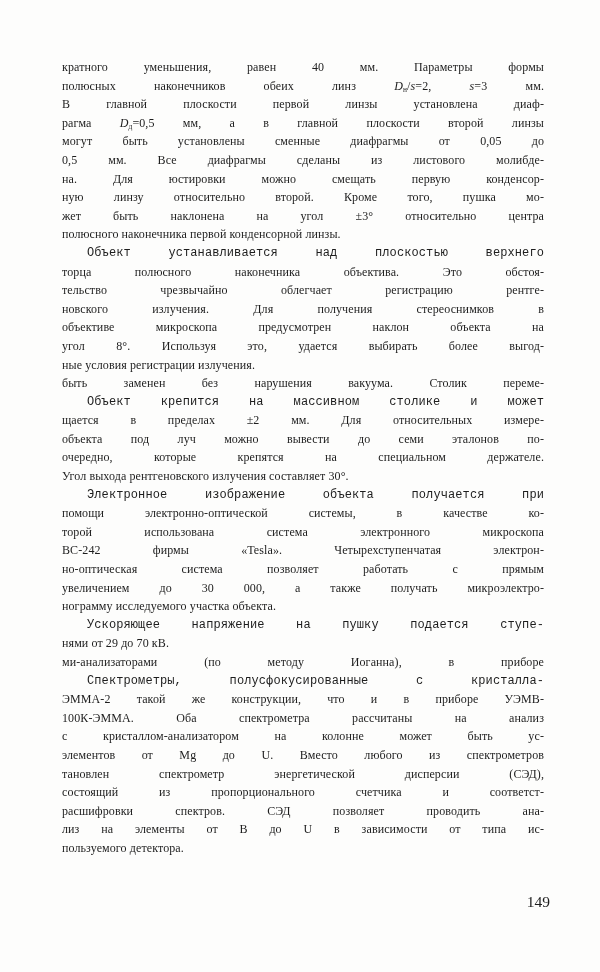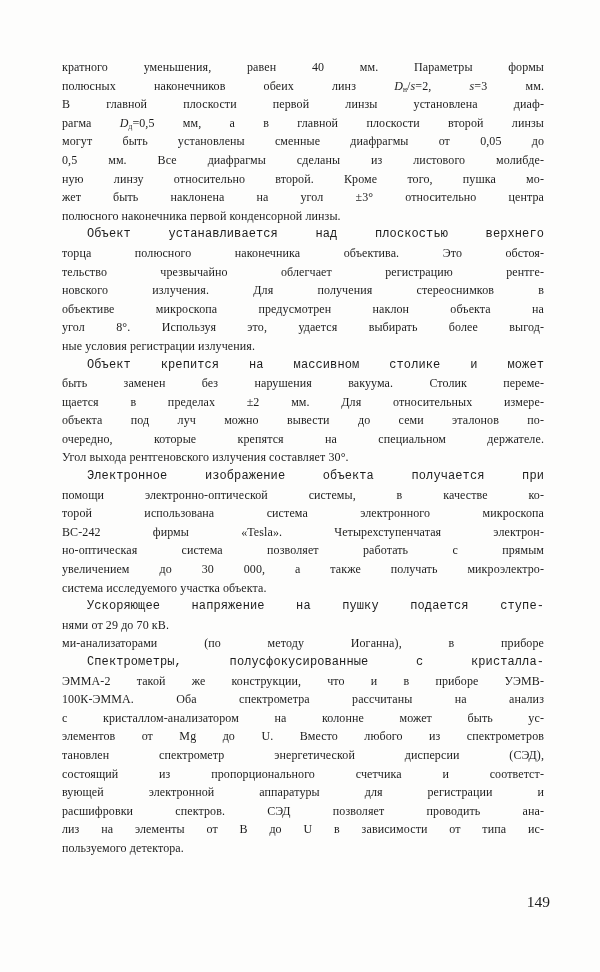--- a/index.html
+++ b/index.html
@@ -42,63 +42,63 @@
 
 <div class="page">
   <div class="text-block">
       <div class="paragraph">
         <div class="line">кратного уменьшения, равен 40 мм. Параметры формы</div>
         <div class="line">полюсных наконечников обеих линз <i>D</i><sub>н</sub>/<i>s</i>=2, <i>s</i>=3 мм.</div>
         <div class="line">В главной плоскости первой линзы установлена диаф-</div>
         <div class="line">рагма <i>D</i><sub>д</sub>=0,5 мм, а в главной плоскости второй линзы</div>
         <div class="line">могут быть установлены сменные диафрагмы от 0,05 до</div>
         <div class="line">0,5 мм. Все диафрагмы сделаны из листового молибде-</div>
+        <div class="line">на. Для юстировки можно смещать первую конденсор-</div>
         <div class="line">ную линзу относительно второй. Кроме того, пушка мо-</div>
         <div class="line">жет быть наклонена на угол ±3° относительно центра</div>
         <div class="line last">полюсного наконечника первой конденсорной линзы.</div>
       </div>
       <div class="paragraph">
         <div class="line first">Объект устанавливается над плоскостью верхнего</div>
         <div class="line">торца полюсного наконечника объектива. Это обстоя-</div>
         <div class="line">тельство чрезвычайно облегчает регистрацию рентге-</div>
         <div class="line">новского излучения. Для получения стереоснимков в</div>
         <div class="line">объективе микроскопа предусмотрен наклон объекта на</div>
         <div class="line">угол 8°. Используя это, удается выбирать более выгод-</div>
         <div class="line last">ные условия регистрации излучения.</div>
       </div>
       <div class="paragraph">
+        <div class="line">быть заменен без нарушения вакуума. Столик переме-</div>
         <div class="line first">Объект крепится на массивном столике и может</div>
-        <div class="line">быть заменен без нарушения вакуума. Столик переме-</div>
         <div class="line">щается в пределах ±2 мм. Для относительных измере-</div>
         <div class="line">объекта под луч можно вывести до семи эталонов по-</div>
         <div class="line">очередно, которые крепятся на специальном держателе.</div>
         <div class="line last">Угол выхода рентгеновского излучения составляет 30°.</div>
       </div>
       <div class="paragraph">
         <div class="line first">Электронное изображение объекта получается при</div>
         <div class="line">помощи электронно-оптической системы, в качестве ко-</div>
         <div class="line">торой использована система электронного микроскопа</div>
         <div class="line">ВС-242 фирмы «Tesla». Четырехступенчатая электрон-</div>
         <div class="line">но-оптическая система позволяет работать с прямым</div>
         <div class="line">увеличением до 30&nbsp;000, а также получать микроэлектро-</div>
-        <div class="line last">система исследуемого участка объекта.</div>
+        <div class="line last">нограмму исследуемого участка объекта.</div>
       </div>
       <div class="paragraph">
         <div class="line first">Ускоряющее напряжение на пушку подается ступе-</div>
         <div class="line last">нями от 29 до 70 кВ.</div>
       </div>
       <div class="paragraph">
         <div class="line">ми-анализаторами (по методу Иоганна), в приборе</div>
         <div class="line first">Спектрометры, полусфокусированные с кристалла-</div>
         <div class="line">ЭММА-2 такой же конструкции, что и в приборе УЭМВ-</div>
         <div class="line">100К-ЭММА. Оба спектрометра рассчитаны на анализ</div>
         <div class="line">с кристаллом-анализатором на колонне может быть ус-</div>
         <div class="line">элементов от Mg до U. Вместо любого из спектрометров</div>
         <div class="line">тановлен спектрометр энергетической дисперсии (СЭД),</div>
         <div class="line">состоящий из пропорционального счетчика и соответст-</div>
-        <div class="line">вующей электронной аппаратуры для регистрации и</div>
         <div class="line">расшифровки спектров. СЭД позволяет проводить ана-</div>
         <div class="line">лиз на элементы от B до U в зависимости от типа ис-</div>
         <div class="line last">пользуемого детектора.</div>
       </div>
     </div>
   <div class="page-number">149</div>
 </div>
 
 </body></html>

